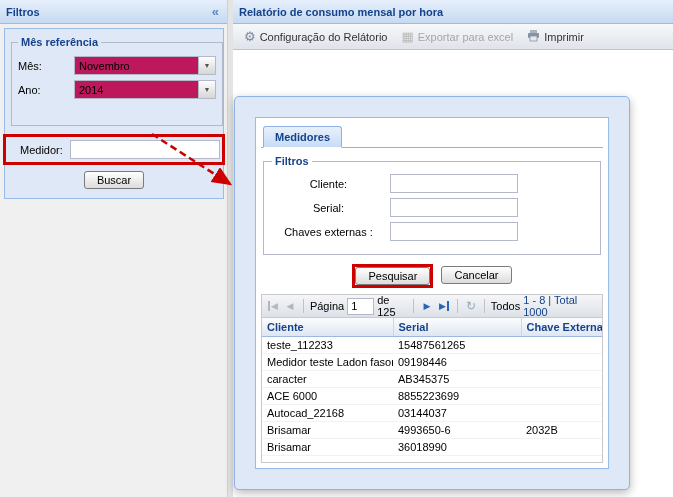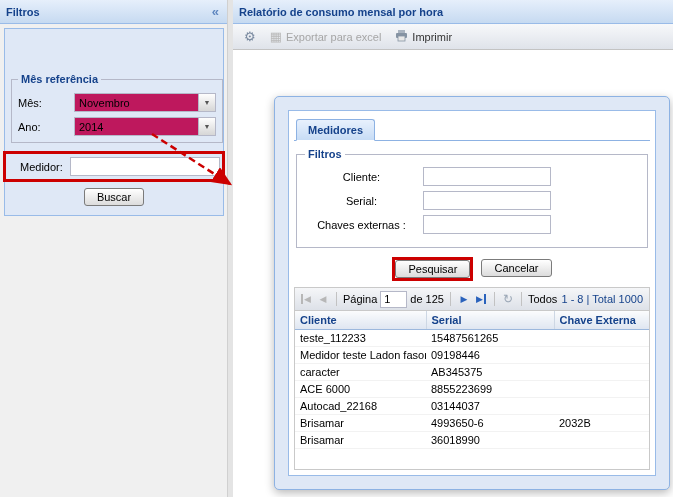--- a/index.html
+++ b/index.html
@@ -17,21 +17,21 @@
   }
   .panel-header .spacer { flex:1; }
   .collapse-tool { color:#5f87c0; font-weight:bold; font-size:13px; cursor:pointer; padding:0 2px; }
 
   
   #sidebar { position:absolute; left:0; top:0; width:228px; height:497px; background:#f0f0f0; border-right:1px solid #d0d0d0; }
   #sidebar-form {
     position:absolute; left:4px; top:28px; width:220px;
     background:#dfe8f6; border:1px solid #99bbe8; padding:7px 6px 9px;
   }
-  fieldset { border:1px solid #b5b8c8; padding:3px 6px 4px; margin-bottom:8px; background:transparent;margin-top:37px; }
+  fieldset { border:1px solid #b5b8c8; padding:3px 6px 24px; margin-bottom:8px; background:transparent; }
   legend { color:#15428b; font-weight:bold; padding:0 3px; font-size:11px; }
   .form-row { display:flex; align-items:center; margin:5px 0 2px; }
   .form-label { width:56px; }
   .combo { display:flex; width:142px; height:19px; border:1px solid #b5b8c8; background:#fff; }
   .combo input { flex:1; min-width:0; border:none; outline:none; padding:1px 4px; font:11px "Liberation Sans", sans-serif; background:#be185d; }
   .combo .trigger { width:17px; background:linear-gradient(#fefefe,#d6d6d6); border-left:1px solid #b5b8c8; display:flex; align-items:center; justify-content:center; color:#555; font-size:7px; cursor:pointer; }
   .text-input { height:19px; border:1px solid #b5b8c8; padding:1px 4px; font:11px "Liberation Sans", sans-serif; background:#fff; }
 
   .red-outline { border:3px solid #cc0000;justify-content:flex-end; }
   #medidor-row { display:flex; align-items:center; padding:3px 2px; margin:2px -8px 6px; background:transparent; }
@@ -55,22 +55,22 @@
     background:linear-gradient(#f7f8fa,#dfe3ea); border-bottom:1px solid #c3c3c3;
   }
   .tb-btn { display:flex; align-items:center; gap:4px; padding:3px 6px; border-radius:3px; color:#333; cursor:pointer; }
   .tb-btn.disabled { color:#a6a6a6; cursor:default; }
   .tb-icon { font-size:13px; line-height:13px; color:#7a8aa0; }
   .tb-btn.disabled .tb-icon { color:#b9b9b9; }
 
   
   #modal {
     position:absolute; left:234px; top:96px; width:396px; height:394px;
-    background:#dfe8f6; border:1px solid #8db2e3; border-radius:5px; padding:13px;
-    box-shadow: 0 3px 10px rgba(0,0,0,0.28); z-index:20;margin-left:40px;
+    background:#dfe8f6; border:1px solid #8db2e3; border-radius:5px; padding:20px;
+    box-shadow: 0 3px 10px rgba(0,0,0,0.28); z-index:20;
   }
   #modal-inner { background:#fff; border:1px solid #99bbe8; height:100%; display:flex; flex-direction:column; padding:5px; }
   #tab-strip { border-bottom:1px solid #8db2e3; padding:2px 0 0 2px; height:25px; }
   .tab {
     display:inline-block; padding:4px 11px 4px; position:relative; top:1px;
     background:linear-gradient(#e8f1fd,#c7dcf5); border:1px solid #8db2e3; border-bottom:1px solid #fff;
     border-radius:3px 3px 0 0; color:#15428b; font-weight:bold; cursor:pointer;
   }
   #modal-fieldset { margin:7px 2px 2px; padding:2px 8px 8px; }
   .m-row { display:flex; align-items:center; margin:5px 0; }
@@ -154,20 +154,21 @@
 
   <div id="splitter"></div>
 
   <div id="main">
     <div class="panel-header">
       <span>Relatório de consumo mensal por hora</span>
     </div>
     <div id="main-toolbar">
       <span class="tb-btn">
         <span class="tb-icon">⚙</span>
+        <span>Configuração do Relátorio</span>
       </span>
       <span class="tb-btn disabled">
         <span class="tb-icon">▦</span>
         <span>Exportar para excel</span>
       </span>
       <span class="tb-btn">
         <span class="tb-icon">
           <svg width="13" height="12" viewBox="0 0 13 12">
               <rect x="3" y="0" width="7" height="3" fill="#aab4c0"></rect>
               <rect x="1" y="3" width="11" height="5" rx="1" fill="#8593a3"></rect>

